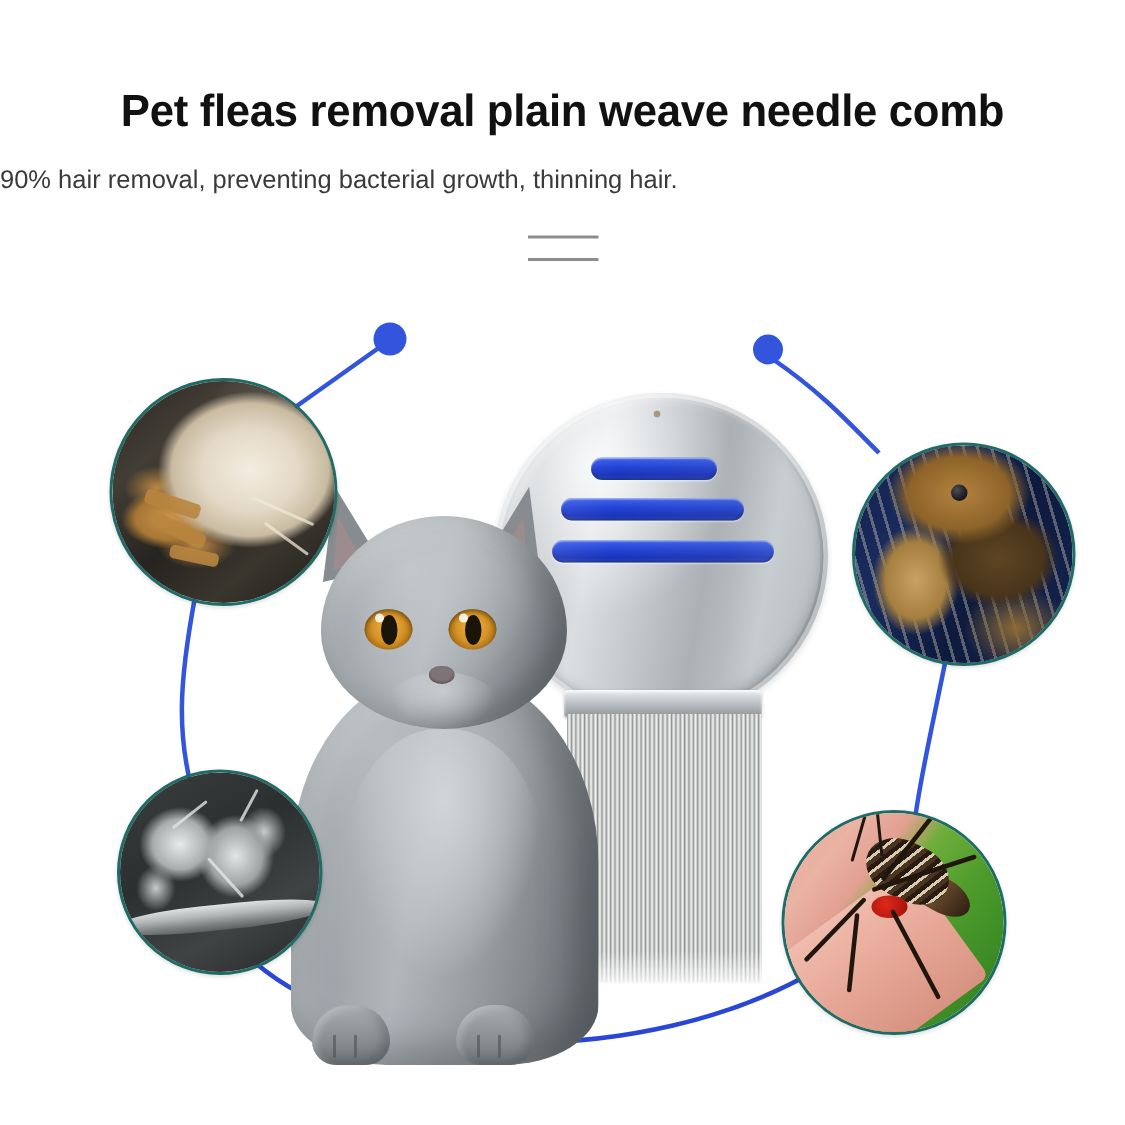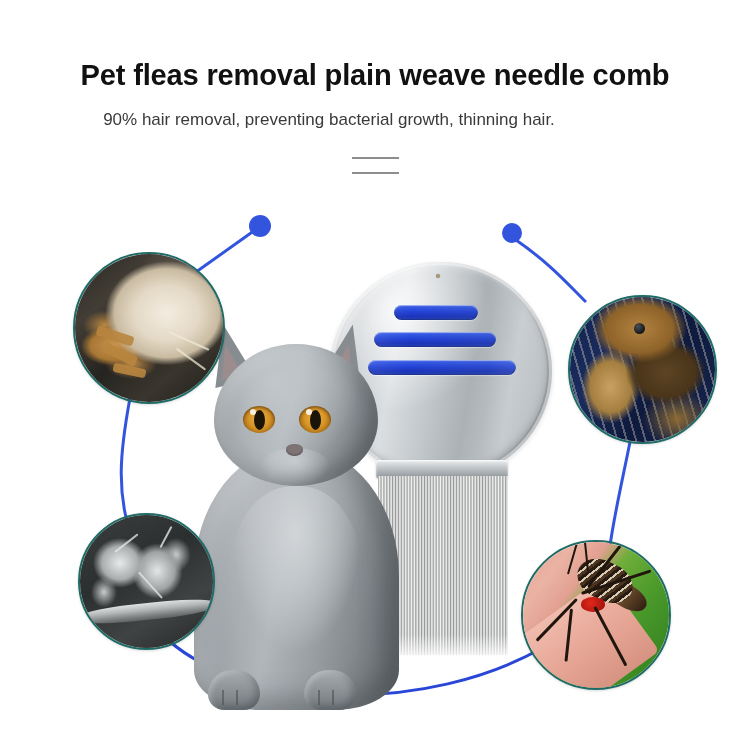--- a/index.html
+++ b/index.html
@@ -4,21 +4,21 @@
 <style>
   html,body{margin:0;padding:0;background:#fff;}
   body{width:750px;height:750px;overflow:hidden;
        font-family:"Liberation Sans","DejaVu Sans",sans-serif;}
   #stage{position:relative;width:750px;height:750px;background:#ffffff;overflow:hidden;}
 
   
   #headline{position:absolute;left:0;top:58px;width:750px;text-align:center;
             font-size:30px;font-weight:bold;color:#111111;letter-spacing:-0.2px;
             transform:scaleX(0.97);white-space:nowrap;}
-  #subhead{position:absolute;left:0;top:110px;width:658px;text-align:center;
+  #subhead{position:absolute;left:0;top:110px;width:658px;
            font-size:17px;font-weight:400;color:#3a3a3a;white-space:nowrap;}
   .rule{position:absolute;left:352px;width:47px;height:2px;background:#8d8d8d;}
   #rule1{top:157px;}
   #rule2{top:172px;}
 
   
   svg.layer{position:absolute;left:0;top:0;width:750px;height:750px;overflow:visible;}
   #connectors{z-index:3;}
 
   

